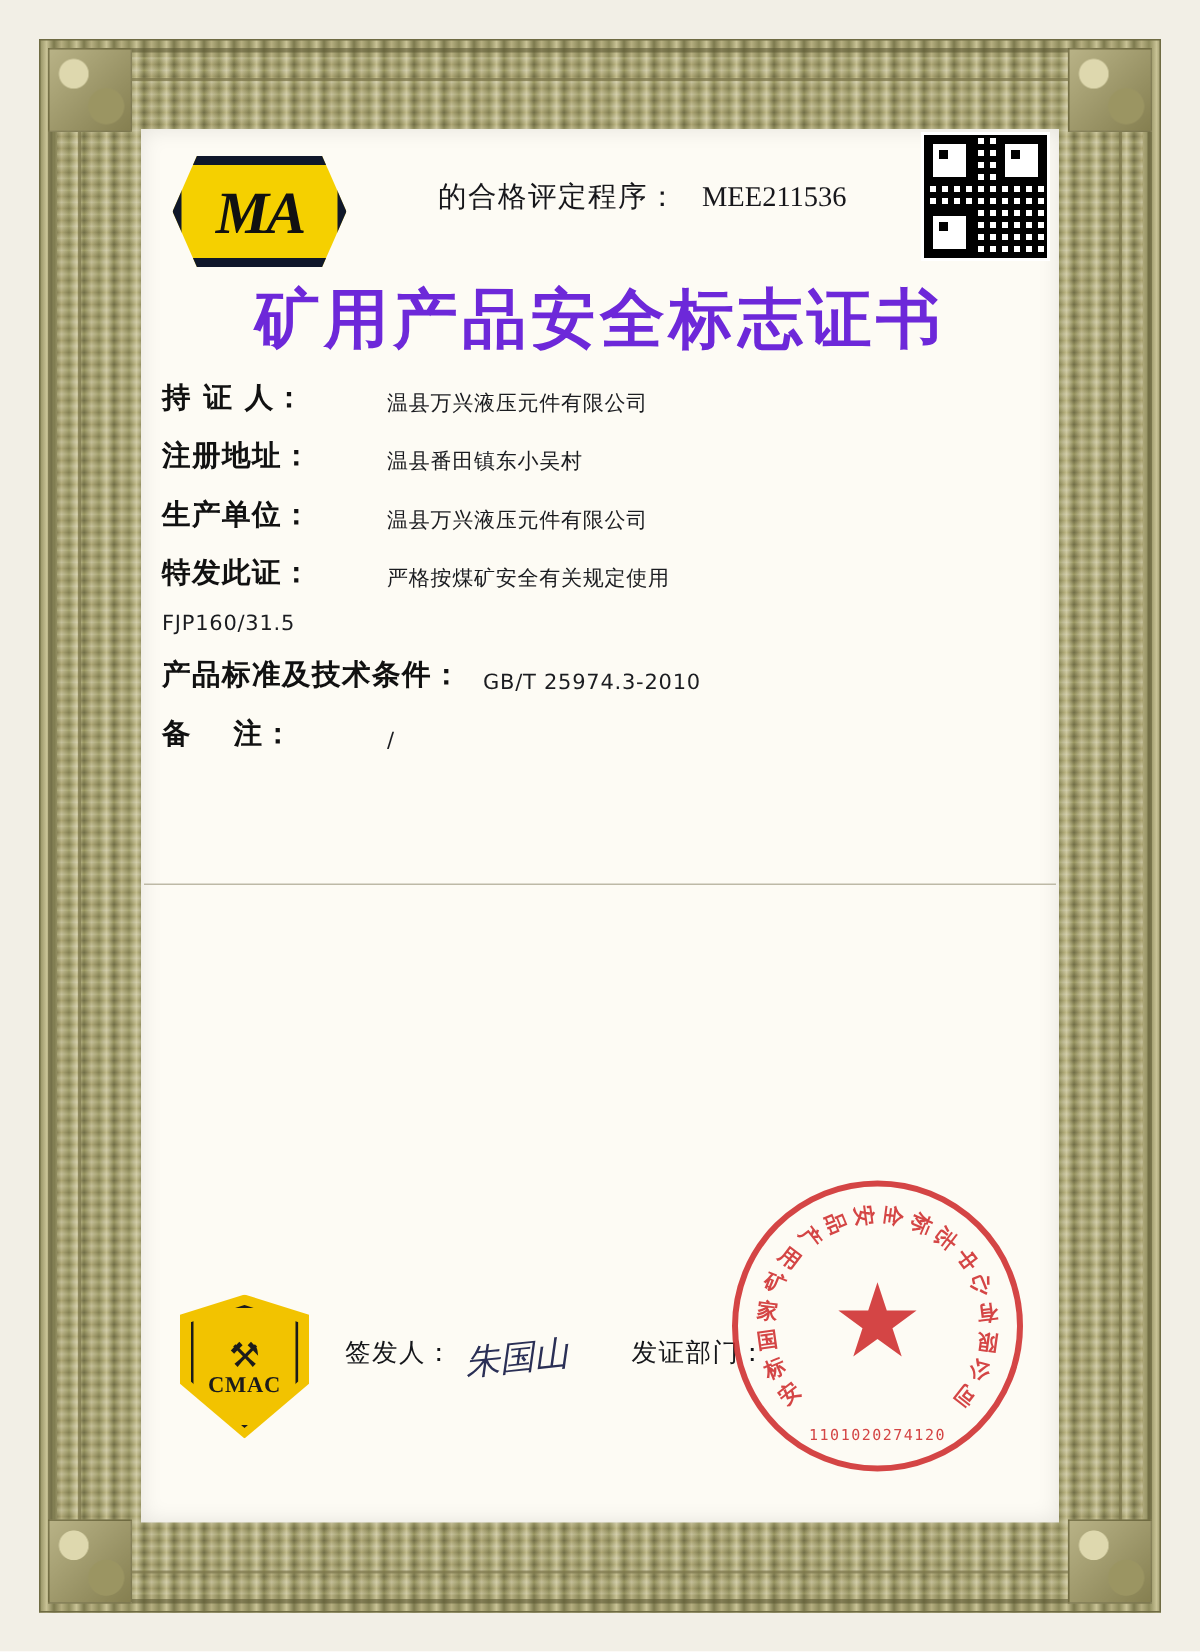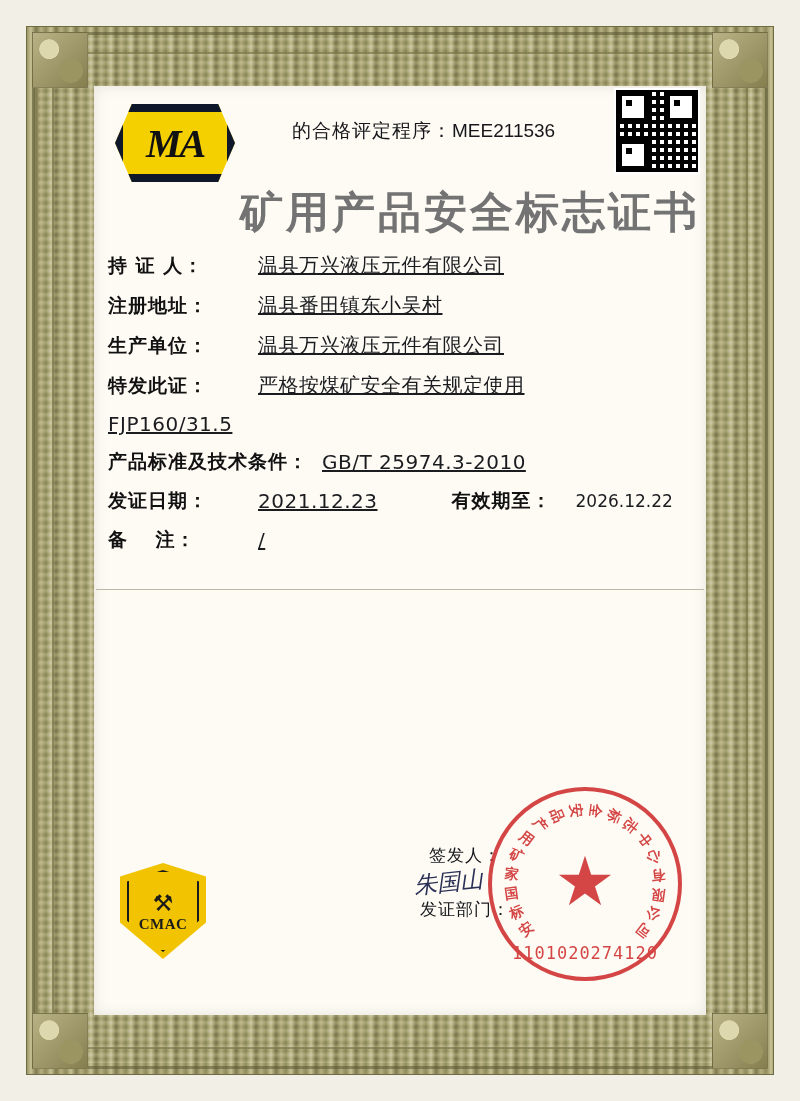--- a/index.html
+++ b/index.html
@@ -66,81 +66,81 @@
     position:absolute;
     left:100px;top:84px;right:100px;bottom:84px;
   }
   
   .ma-logo{
     position:absolute;left:15px;top:20px;
     width:104px;height:62px;
     background:#f5d000;
     clip-path:polygon(14% 0,86% 0,100% 50%,86% 100%,14% 100%,0 50%);
     display:flex;align-items:center;justify-content:center;
-    border:8px solid #0f172a;
+    border:6px solid #0f172a;
   }
   .ma-logo span{
     font-family:"Liberation Serif","DejaVu Serif",serif;
     font-weight:bold;font-size:40px;color:#111;letter-spacing:-2px;
     font-style:italic;
   }
   .cert-no{
     position:absolute;left:192px;top:34px;
     font-size:19px;color:#17171b;
     font-family:"DejaVu Sans","Liberation Sans",sans-serif;
     letter-spacing:1px;
   }
   .cert-no .num{
-    font-family:Liberation Sans, sans-serif;
-    letter-spacing:0;
+    font-family:Liberation Serif, serif;
+    margin-left:16px;letter-spacing:0;
   }
   .qr{
     position:absolute;right:0px;top:4px;width:82px;height:82px;
     background:
       repeating-linear-gradient(0deg,#000 0 4px,#fff 4px 8px),
       repeating-linear-gradient(90deg,#000 0 4px,#fff 4px 8px);
     background-blend-mode:multiply;
     border:2px solid #fff;
   }
   .qr .fp{position:absolute;width:22px;height:22px;border:4px solid #000;background:#fff;}
   .qr .fp i{display:block;width:6px;height:6px;background:#000;margin:4px;}
   .qr .fp.a{left:2px;top:2px;}
   .qr .fp.b{right:2px;top:2px;}
   .qr .fp.c{left:2px;bottom:2px;}
 
   .title{
     position:absolute;left:0;right:0;top:100px;
-    text-align:right;
+    text-align:center;
     font-family:"DejaVu Serif","Liberation Serif",serif;
     font-weight:bold;
     font-size:43px;
     letter-spacing:3px;
-    color:#737373;
+    color:#6d28d9;
   }
 
   .fields{
     position:absolute;left:8px;right:0;top:168px;
   }
   .row{
-    display:flex;align-items:center;
+    display:flex;align-items:flex-end;
     margin-bottom:13px;
     font-size:19px;
     color:#15161a;
   }
   .label{
     width:150px;flex:0 0 150px;
     font-family:"DejaVu Sans","Liberation Sans",sans-serif;
     font-weight:bold;
     letter-spacing:1px;
     color:#111;
   }
   .label.wide{width:214px;flex:0 0 214px;}
   .value{
     font-family:"DejaVu Sans","Liberation Sans",sans-serif;
-    font-size:20px;color:#1b1c20;letter-spacing:.5px;text-decoration:underline;
+    font-size:14px;color:#1b1c20;letter-spacing:.5px;
   }
   .row.dual{margin-bottom:13px;}
   .row.dual .label2{
     font-family:"DejaVu Sans","Liberation Sans",sans-serif;
     font-weight:bold;margin-left:74px;letter-spacing:1px;color:#111;
   }
   .row.dual .value2{
     font-family:"DejaVu Sans","Liberation Sans",sans-serif;
     font-size:17px;margin-left:24px;color:#1b1c20;
   }
@@ -172,25 +172,24 @@
     display:flex;flex-direction:column;align-items:center;justify-content:center;
     box-shadow:0 0 0 2px #1b1b1b inset;
   }
   .shield .pick{font-size:23px;line-height:20px;color:#1b1b1b;margin-top:4px;}
   .shield .cmac{
     font-family:"Liberation Serif","DejaVu Serif",serif;
     font-weight:bold;font-size:15px;color:#1b1b1b;margin-top:3px;letter-spacing:.5px;
   }
   .sign-row{
     position:absolute;left:130px;bottom:96px;right:0;
-    display:flex;align-items:center;
+    display:flex;align-items:flex-start;
     font-size:17px;
     font-family:"DejaVu Sans","Liberation Sans",sans-serif;
     color:#15161a;
-    flex-direction:column;
   }
   .sign-label{letter-spacing:1px;}
   .handwriting{
     margin-left:8px;margin-right:42px;
     font-family:"DejaVu Serif","Liberation Serif",serif;
     font-style:italic;font-size:23px;color:#2a2f55;
     transform:rotate(-6deg);
   }
   .issuer-label{letter-spacing:1px;}
   
@@ -210,21 +209,21 @@
     position:absolute;left:0;top:0;width:100%;height:100%;
   }
   .seal .ring-text span{
     position:absolute;left:50%;top:50%;
     font-size:14px;font-weight:bold;
     font-family:"DejaVu Sans","Liberation Sans",sans-serif;
     transform-origin:0 0;
   }
   .seal .code{
     position:absolute;left:0;right:0;bottom:14px;text-align:center;
-    font-size:17px;letter-spacing:1px;
+    font-size:10px;letter-spacing:1px;
     font-family:"DejaVu Sans Mono","Liberation Mono",monospace;
   }
 </style>
 </head>
 <body>
 
 <div class="page">
 
   <div class="border-outer">
     <div class="border-inner-bevel"></div>
@@ -288,26 +287,20 @@
       <div class="row">
         <div class="value">FJP160/31.5</div>
       </div>
 
       <div class="row">
         <div class="label wide">产品标准及技术条件：</div>
         <div class="value">GB/T 25974.3-2010</div>
       </div>
 
 
-      <div class="row dual">
-        <div class="label">发证日期：</div>
-        <div class="value">2021.12.23</div>
-        <div class="label2">有效期至：</div>
-        <div class="value2">2026.12.22</div>
-      </div>
 
       <div class="row">
         <div class="label">备　 注：</div>
         <div class="value">/</div>
       </div>
 
     </div>
 
     <div class="sep-line"></div>
 

